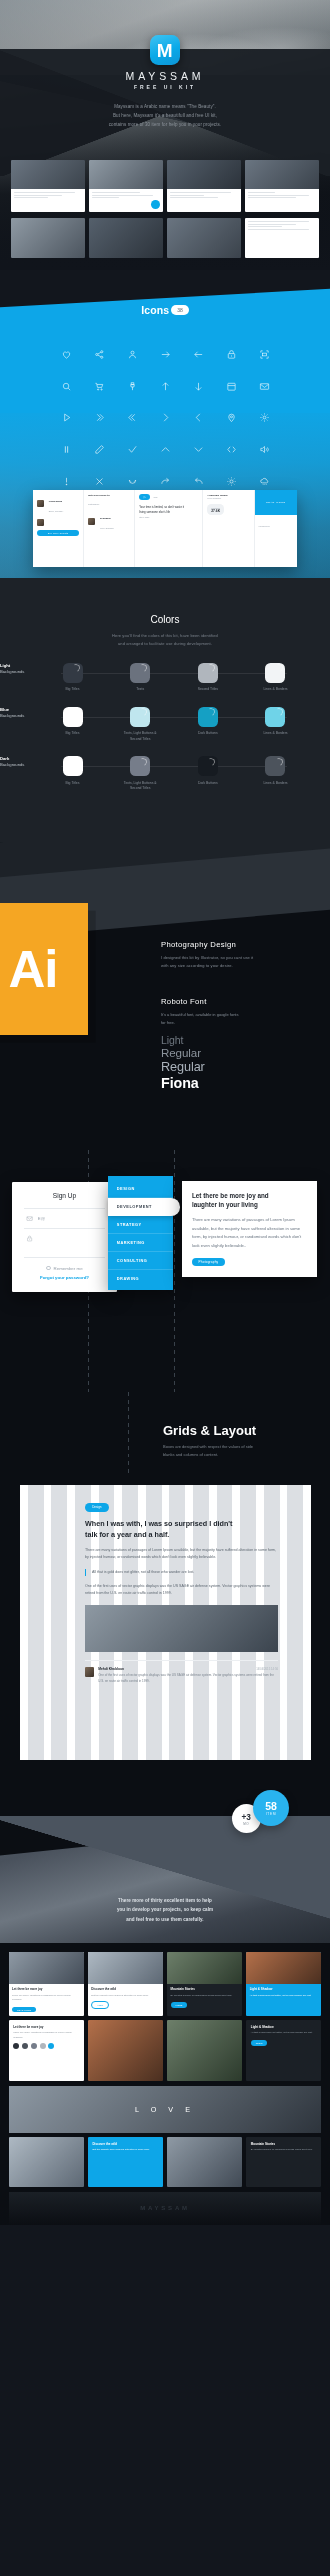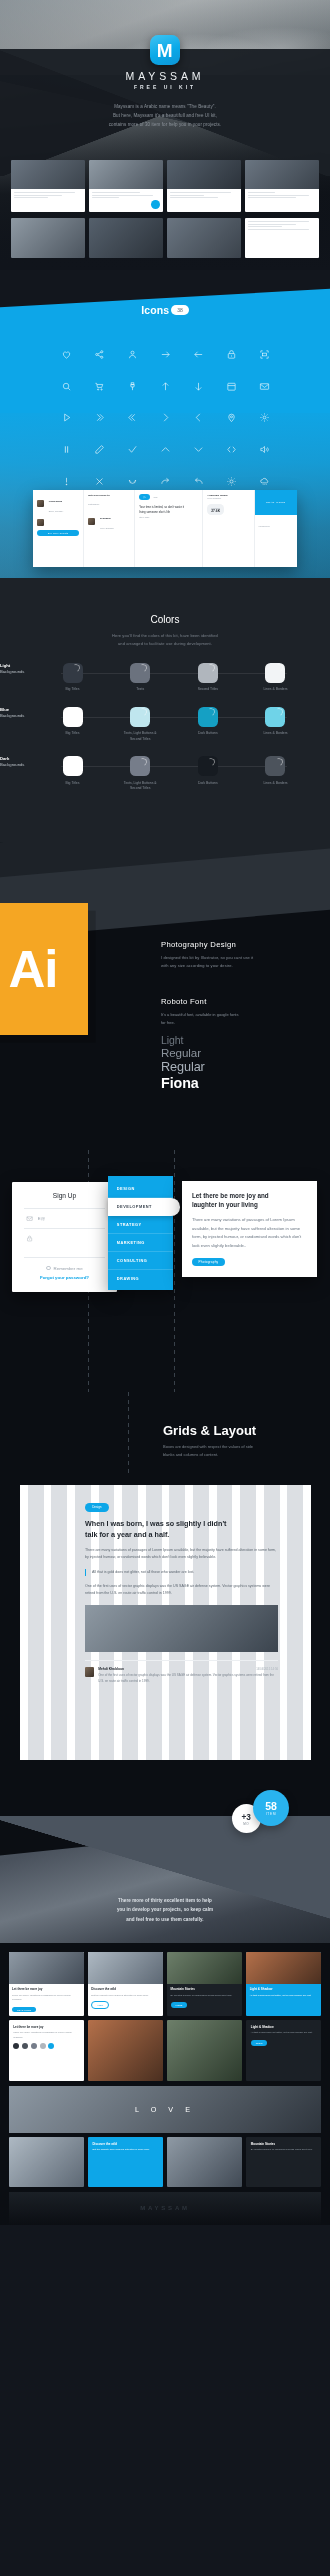--- a/index.html
+++ b/index.html
@@ -767,21 +767,21 @@
           <div></div>
           <div></div>
           <div></div>
           <div></div>
           <div></div>
           <div></div>
       </div>
       <div class="inner">
         <span class="tagx">Design</span>
         <h4>
-          <span>When I was born, I was so slightly I didn't</span><br>
+          <span>When I was with, I was so surprised I didn't</span><br>
           <span>talk for a year and a half.</span>
         </h4>
         <p>There are many variations of passages of Lorem Ipsum available, but the majority have suffered alteration in some form, by injected humour, or randomised words which don't look even slightly believable.</p>
         <div class="accent">
           <p style="margin-top:0">All that is gold does not glitter, not all those who wander are lost.</p>
         </div>
         <p>One of the first uses of vector graphic displays was the US SAGE air defense system. Vector graphics systems were retired from the U.S. en route air traffic control in 1999.</p>
         <div class="photo"></div>
         <div class="cmt">
           <div class="av"></div>

